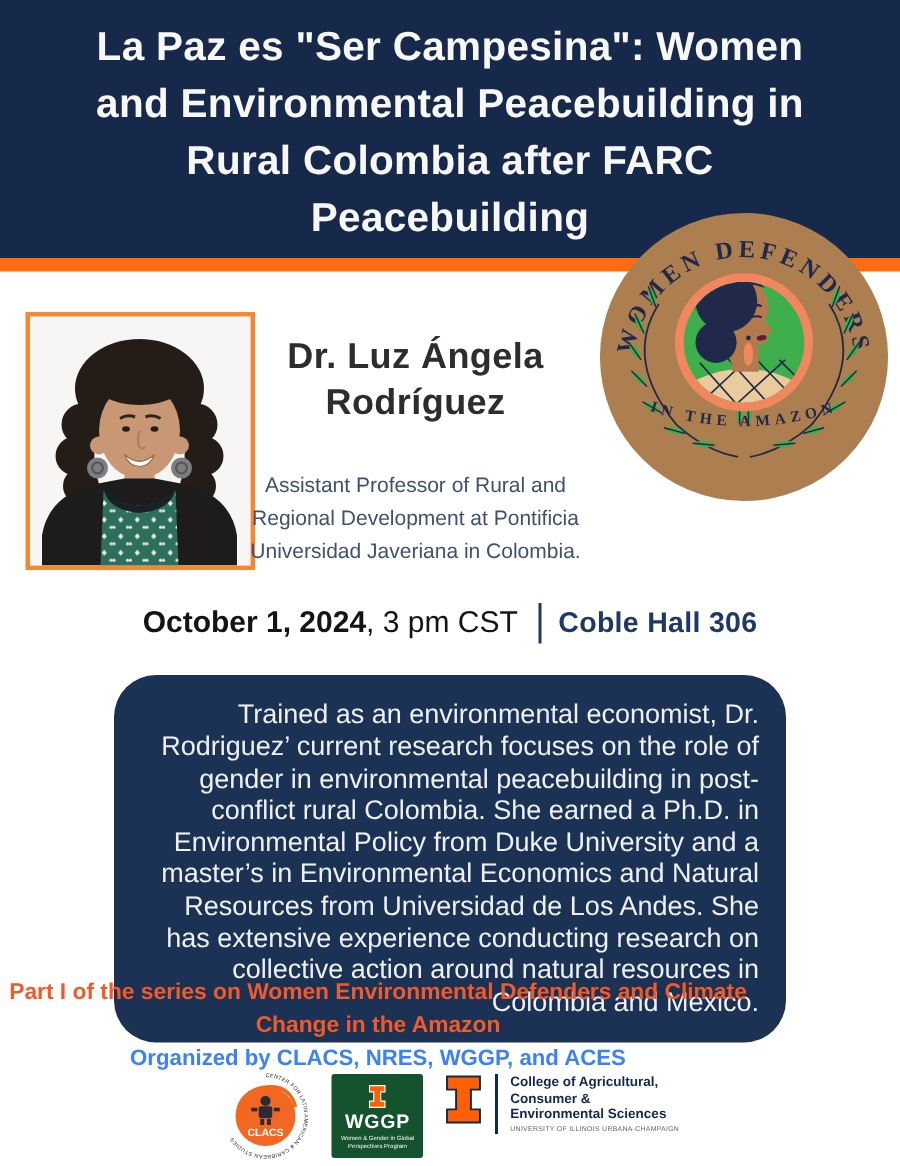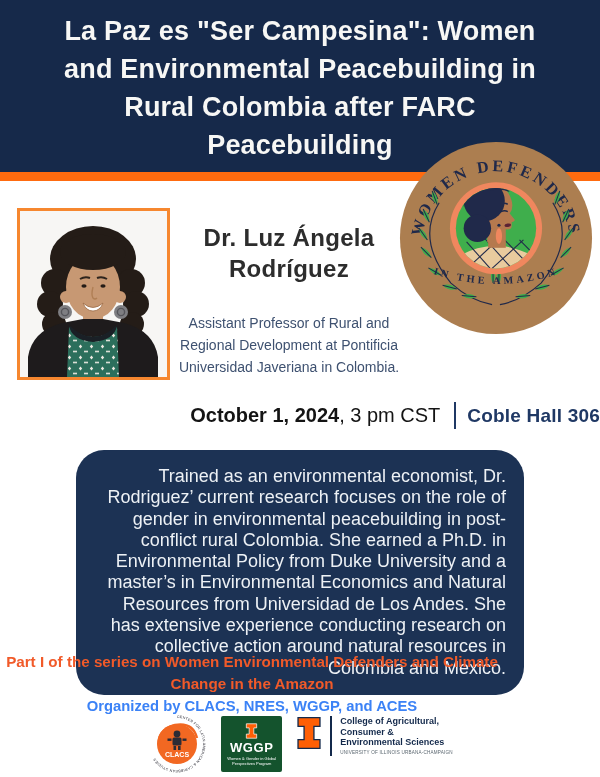--- a/index.html
+++ b/index.html
@@ -14,26 +14,26 @@
 
   
   .wd-logo { position:absolute; left:398px; top:140px; width:196px; height:196px; z-index:5; }
 
   
   .photo-frame { position:absolute; left:17px; top:208px; width:153px; height:172px;
                  border:3px solid #F6872F; background:#F7F6F4; }
   .photo-frame svg { display:block; width:147px; height:166px; }
 
   
-  .speaker { position:absolute; left:171px; top:222px; width:236px; text-align:center; }
+  .speaker { position:absolute; left:159px; top:222px; width:236px; text-align:center; }
   .speaker-name { font-size:24px; line-height:31px; font-weight:bold; color:#2D2D2D; letter-spacing:0.3px; }
   .speaker-title { margin-top:28px; font-size:14px; line-height:22px; color:#3E5170; }
 
   
-  .date-row { position:absolute; left:0; top:402px; width:600px; display:flex; justify-content:flex-end; align-items:center; }
+  .date-row { position:absolute; left:0; top:402px; width:600px; display:flex; justify-content:center; align-items:center; }
   .date-bold { font-size:20px; font-weight:bold; color:#141414; }
   .date-rest { font-size:20px; color:#141414; }
   .date-divider { width:2px; height:27px; background:#1F3864; margin:0 11px 0 14px; }
   .location { font-size:19px; font-weight:bold; color:#1F3864; letter-spacing:0.2px; }
 
   
   .bio-box { position:absolute; left:76px; top:450px; width:448px; background:#1C3254; border-radius:28px;
              padding:16px 18px; }
   .bio-text { color:#EDF1F5; font-size:18px; line-height:21.3px; text-align:right; }
 

